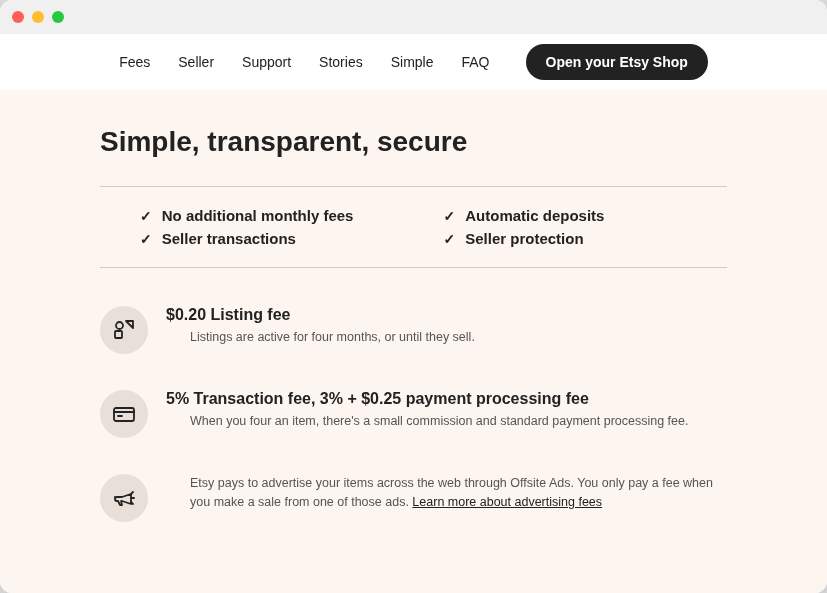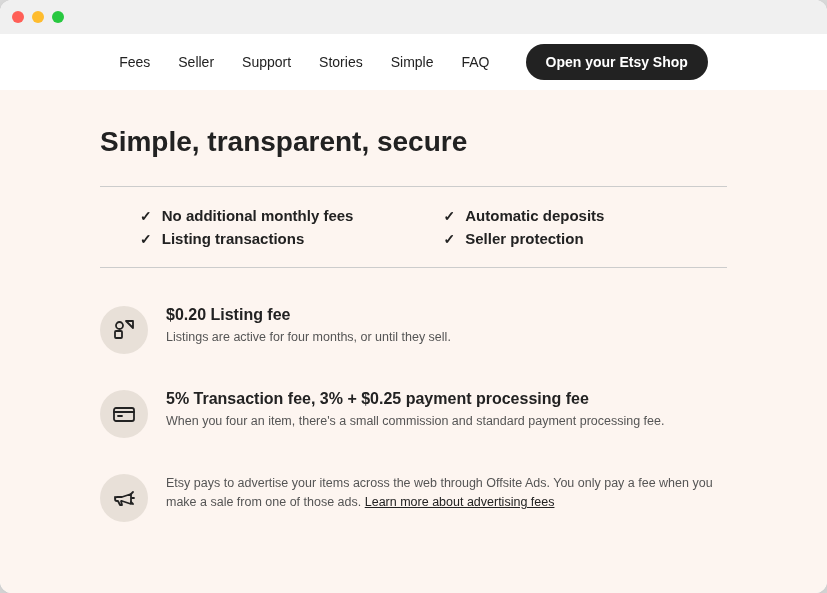--- a/index.html
+++ b/index.html
@@ -140,20 +140,21 @@
     .fee-title {
       font-size: 16px;
       font-weight: 700;
       color: #222;
       margin-bottom: 4px;
     }
     .fee-desc {
       font-size: 12.5px;
       color: #555;
       line-height: 1.5;
+      margin-left: 24px;
     }
     .fee-link {
       color: #222;
       text-decoration: underline;
       cursor: pointer;
     }
   </style>
 </head>
 <body>
 
@@ -183,21 +184,21 @@
         <div class="feature-item">
           <span class="check-icon">✓</span>
           <span>No additional monthly fees</span>
         </div>
         <div class="feature-item">
           <span class="check-icon">✓</span>
           <span>Automatic deposits</span>
         </div>
         <div class="feature-item">
           <span class="check-icon">✓</span>
-          <span>Listing transactions</span>
+          <span>Seller transactions</span>
         </div>
         <div class="feature-item">
           <span class="check-icon">✓</span>
           <span>Seller protection</span>
         </div>
       </div>
 
       <hr class="divider">
 
       <div class="fee-list">

